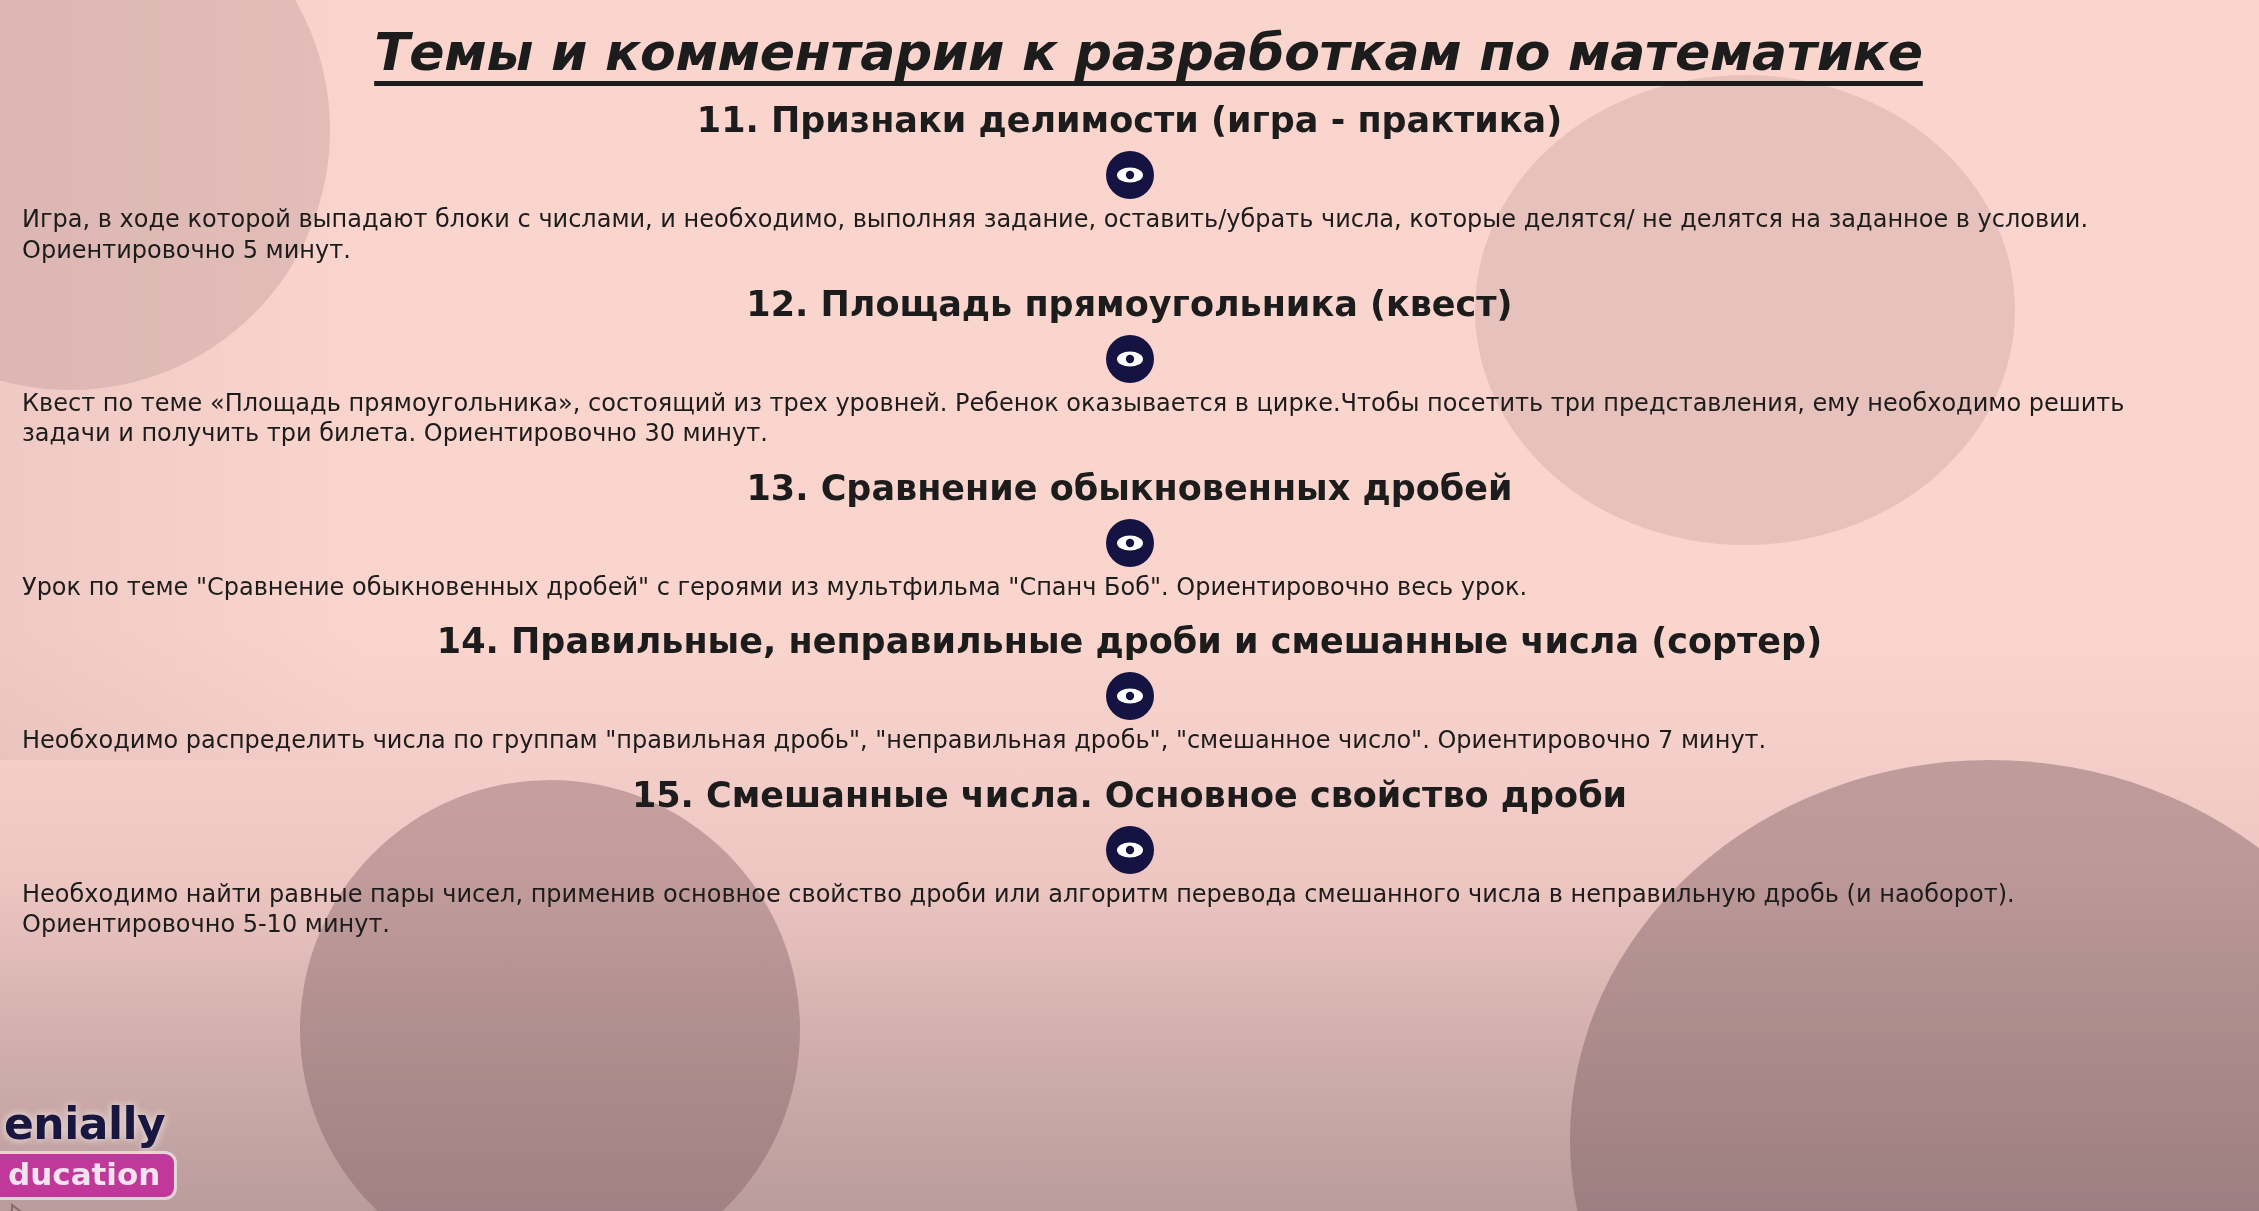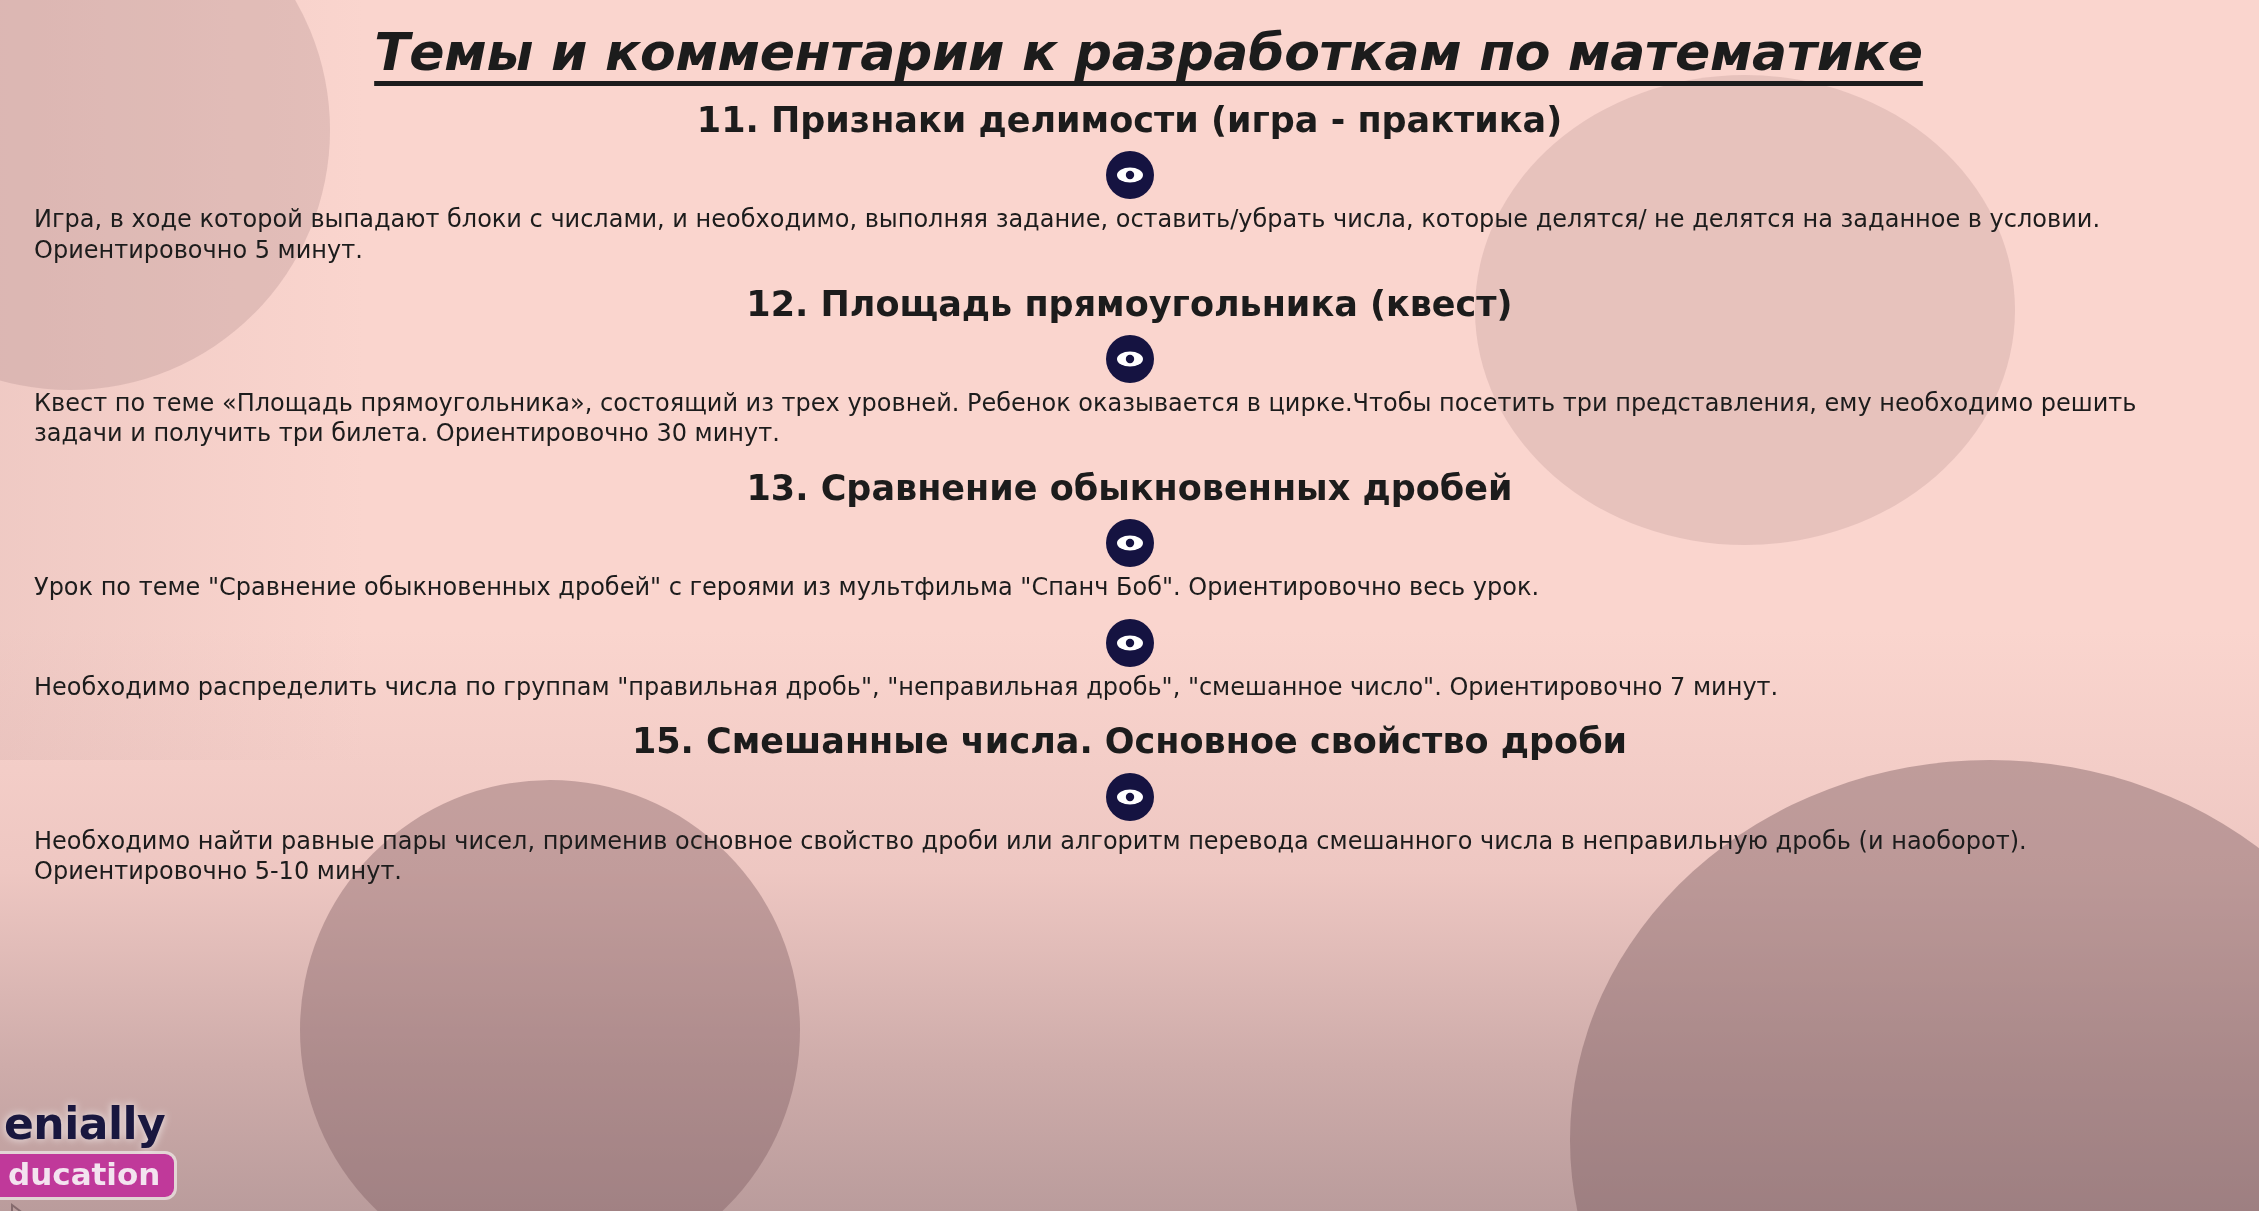--- a/index.html
+++ b/index.html
@@ -76,21 +76,21 @@
     top: 0;
     width: 430px;
     height: 760px;
     background: linear-gradient(90deg, rgba(190,150,150,0.18), rgba(190,150,150,0) 85%);
   }
 
   
   .content {
     position: relative;
     z-index: 2;
-    padding: 0 34px;
+    padding: 0 22px;
   }
   .slide-title {
     text-align: center;
     font-size: 52px;
     font-weight: 700;
     font-style: italic;
     color: #1c1c1c;
     text-decoration: underline;
     text-underline-offset: 11px;
     text-decoration-thickness: 5px;
@@ -226,20 +226,21 @@
             <ellipse cx="14" cy="9" rx="13" ry="7.5" fill="#ffffff"></ellipse>
             <circle cx="14" cy="9" r="4.2" fill="#151341"></circle>
           </svg>
         </span>
       </div>
       <div class="item-body">Урок по теме "Сравнение обыкновенных дробей" с героями из мультфильма "Спанч Боб". Ориентировочно весь урок.</div>
     </div>
 
     <div class="item">
       <div class="item-head">
+        <span>14. Правильные, неправильные дроби и смешанные числа (сортер)</span>
         <span class="eye">
           <svg width="28" height="18" viewBox="0 0 28 18" aria-hidden="true">
             <ellipse cx="14" cy="9" rx="13" ry="7.5" fill="#ffffff"></ellipse>
             <circle cx="14" cy="9" r="4.2" fill="#151341"></circle>
           </svg>
         </span>
       </div>
       <div class="item-body">Необходимо распределить числа по группам "правильная дробь", "неправильная дробь", "смешанное число". Ориентировочно 7 минут.</div>
     </div>
 

